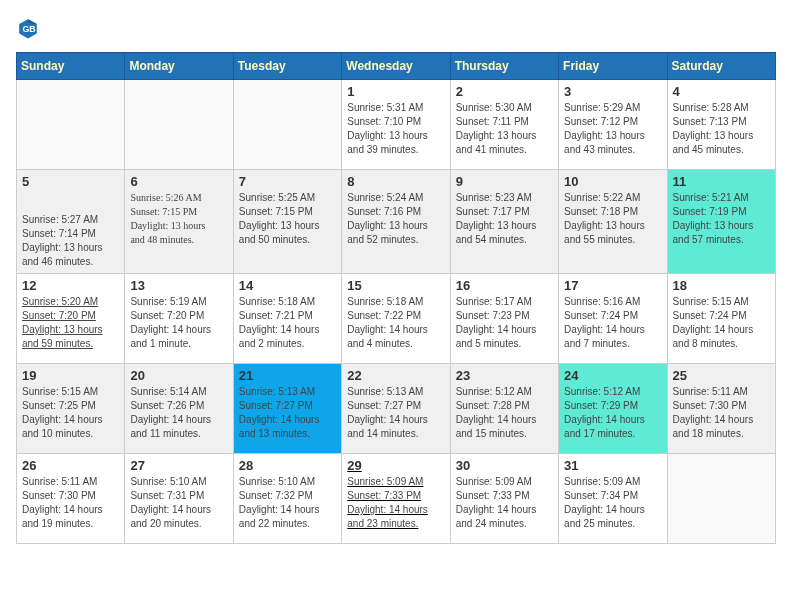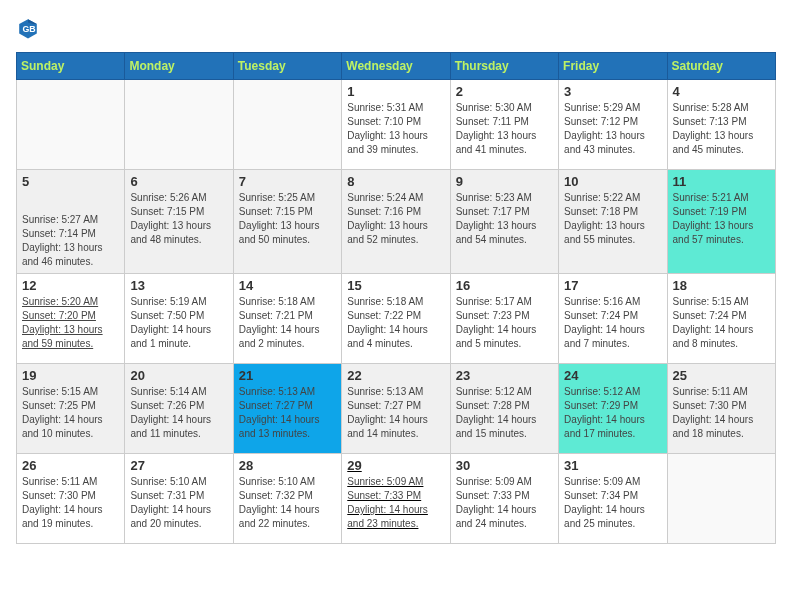--- a/index.html
+++ b/index.html
@@ -47,21 +47,21 @@
       font-size: 16px;
       color: #555;
     }
     .calendar {
       width: 100%;
       border-collapse: collapse;
       font-size: 11px;
     }
     .calendar thead th {
       background-color: #2272b8;
-      color: #bef264;
+      color: #fef9c3;
       padding: 6px 4px;
       text-align: left;
       font-size: 12px;
       font-weight: bold;
       border: 1px solid #1a5a9a;
     }
     .calendar tbody td {
       border: 1px solid #ccc;
       vertical-align: top;
       padding: 4px 5px;
@@ -159,21 +159,21 @@
       <tr>
         <td style="background-color: rgb(240, 240, 240);">
           <span class="day-number">5</span>
           <div class="day-info" style="white-space: pre-line; margin-top: 24px;">Sunrise: 5:27 AM
 Sunset: 7:14 PM
 Daylight: 13 hours
 and 46 minutes.</div>
         </td>
         <td style="background-color: rgb(240, 240, 240);">
           <span class="day-number">6</span>
-          <div class="day-info" style="white-space: pre-line;">Sunrise: 5:26 AM
+          <div class="day-info" style="white-space: pre-line; font-family: Liberation Serif, serif;">Sunrise: 5:26 AM
 Sunset: 7:15 PM
 Daylight: 13 hours
 and 48 minutes.</div>
         </td>
         <td style="background-color: rgb(240, 240, 240);">
           <span class="day-number">7</span>
           <div class="day-info" style="white-space: pre-line;">Sunrise: 5:25 AM
 Sunset: 7:15 PM
 Daylight: 13 hours
 and 50 minutes.</div>
@@ -211,21 +211,21 @@
         <td style="background-color: rgb(255, 255, 255);">
           <span class="day-number">12</span>
           <div class="day-info" style="white-space: pre-line; text-decoration: underline;">Sunrise: 5:20 AM
 Sunset: 7:20 PM
 Daylight: 13 hours
 and 59 minutes.</div>
         </td>
         <td style="background-color: rgb(255, 255, 255);">
           <span class="day-number">13</span>
           <div class="day-info" style="white-space: pre-line;">Sunrise: 5:19 AM
-Sunset: 7:50 PM
+Sunset: 7:20 PM
 Daylight: 14 hours
 and 1 minute.</div>
         </td>
         <td style="background-color: rgb(255, 255, 255);">
           <span class="day-number">14</span>
           <div class="day-info" style="white-space: pre-line;">Sunrise: 5:18 AM
 Sunset: 7:21 PM
 Daylight: 14 hours
 and 2 minutes.</div>
         </td>

